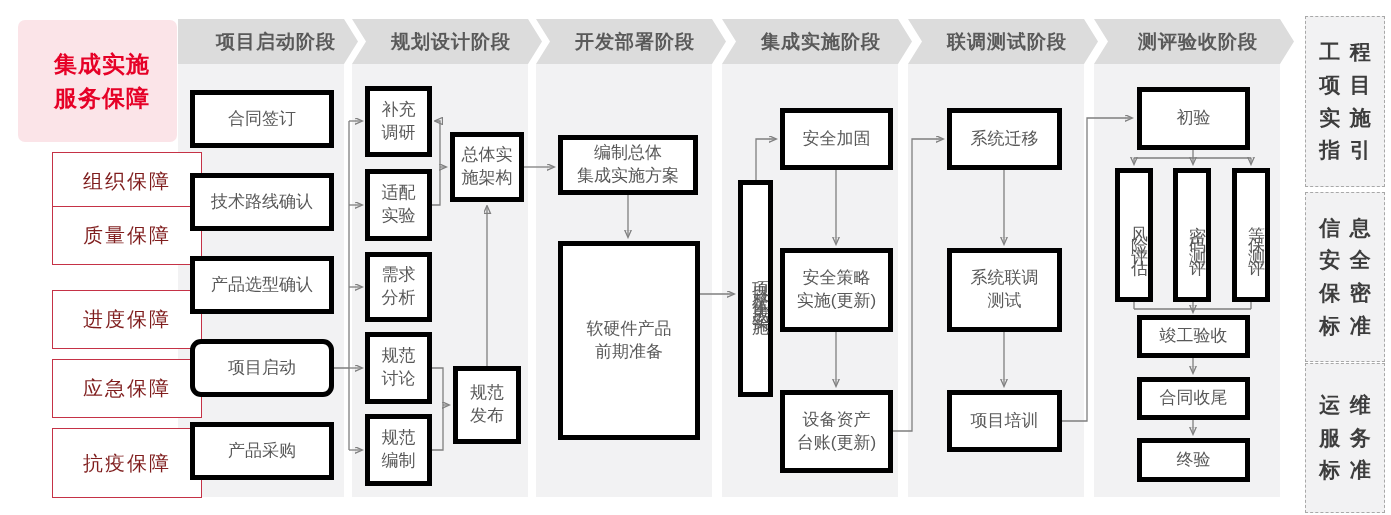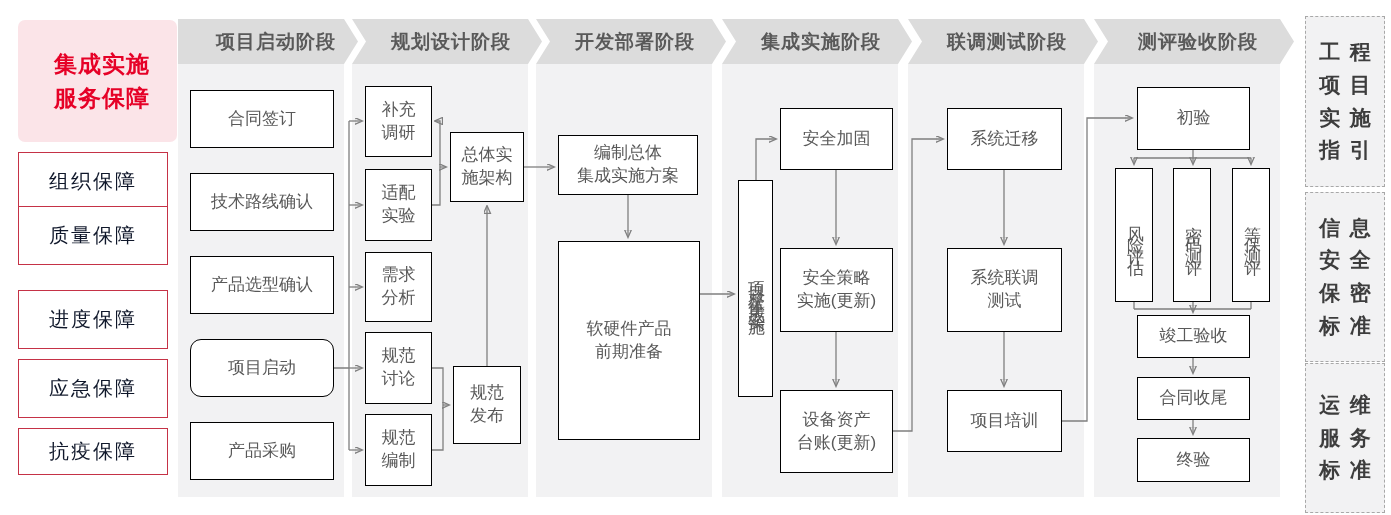--- a/index.html
+++ b/index.html
@@ -16,21 +16,21 @@
   }
   .phase-header.first{
     clip-path:polygon(0 0,calc(100% - 14px) 0,100% 50%,calc(100% - 14px) 100%,0 100%);
     padding-left:16px;
   }
 
   .phase-panel{position:absolute;top:64px;height:433px;background:#f2f2f3;z-index:1;}
 
   
   .box{
-    position:absolute;background:#ffffff;border:1px solid #000000;
+    position:absolute;background:#ffffff;border:5px solid #000000;
     display:flex;align-items:center;justify-content:center;text-align:center;
     font-size:17px;color:#595959;line-height:1.35;white-space:pre-line;
     box-sizing:border-box;z-index:2;
   }
   
   .vbox{
     display:block;writing-mode:vertical-lr;text-orientation:upright;
     text-align:center;letter-spacing:0.30em;
   }
   .vbox.wide-sp{letter-spacing:0.65em;}
@@ -38,21 +38,21 @@
   
   .side-title{
     position:absolute;background:#fbe4e8;border-radius:7px;
     display:flex;align-items:center;justify-content:center;text-align:center;
     font-size:23px;font-weight:bold;color:#e60127;line-height:1.5;
     white-space:pre-line;z-index:2;letter-spacing:1px;padding-left:9px;
   }
   .guarantee{
     position:absolute;background:#ffffff;border:1.5px solid #c53246;
     display:flex;align-items:center;justify-content:center;
-    font-size:20px;color:#0f172a;letter-spacing:2px;box-sizing:border-box;z-index:2;
+    font-size:20px;color:#7f1d1d;letter-spacing:2px;box-sizing:border-box;z-index:2;margin-left:34px;
   }
 
   
   .standard-box{
     position:absolute;background:#f2f2f3;border:1px dashed #a8a8a8;
     display:flex;align-items:center;justify-content:center;text-align:center;
     font-size:21px;font-weight:600;color:#3d3d3d;line-height:1.55;
     white-space:pre-line;letter-spacing:0.45em;padding-left:0.45em;
     box-sizing:border-box;z-index:2;
   }
@@ -108,21 +108,21 @@
     <path d="M1193,358 V373" marker-end="url(#ah)"></path>
     <path d="M1193,420 V434" marker-end="url(#ah)"></path>
   </svg>
 
   <div class="side-title" style="left:18px;top:20px;width:150px;height:122px;">集成实施
 服务保障</div>
   <div class="guarantee" style="left:18px;top:152px;width:150px;height:59px;">组织保障</div>
   <div class="guarantee" style="left:18px;top:206px;width:150px;height:59px;">质量保障</div>
   <div class="guarantee" style="left:18px;top:290px;width:150px;height:59px;">进度保障</div>
   <div class="guarantee" style="left:18px;top:359px;width:150px;height:59px;">应急保障</div>
-  <div class="guarantee" style="left:18px;top:428px;width:150px;height:47px;">抗疫保障</div>
+  <div class="guarantee" style="left:18px;top:428px;width:150px;height:70px;">抗疫保障</div>
 
   <div class="phase-panel" style="left:178px;width:166px;"></div>
   <div class="phase-panel" style="left:352px;width:176px;"></div>
   <div class="phase-panel" style="left:536px;width:176px;"></div>
   <div class="phase-panel" style="left:722px;width:176px;"></div>
   <div class="phase-panel" style="left:908px;width:176px;"></div>
   <div class="phase-panel" style="left:1094px;width:186px;"></div>
 
   <div class="phase-header first" style="left:178px;width:180px;">项目启动阶段</div>
   <div class="phase-header" style="left:352px;width:190px;">规划设计阶段</div>

